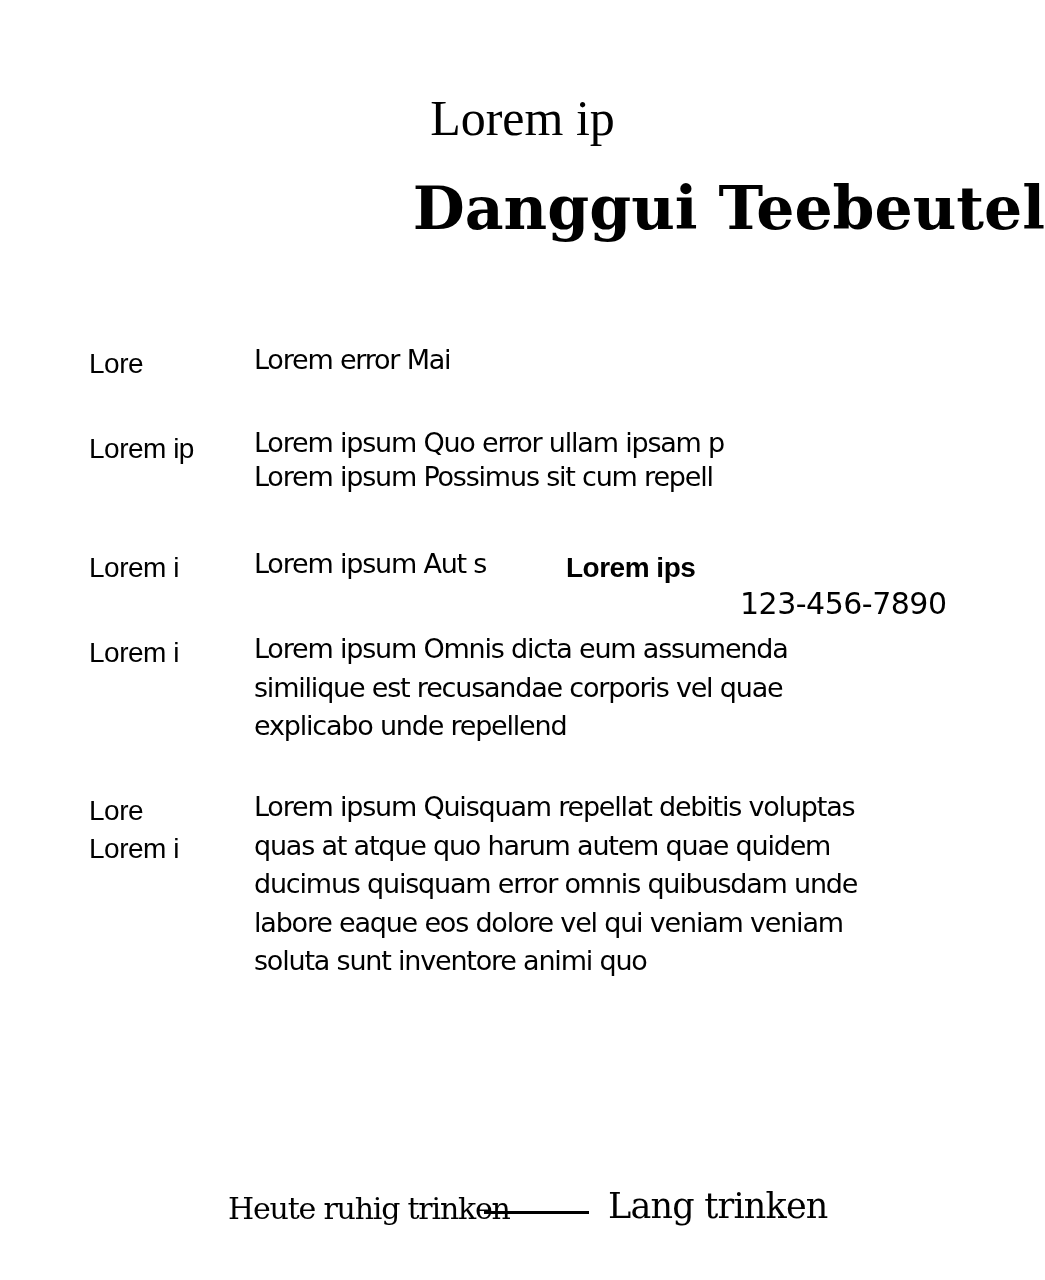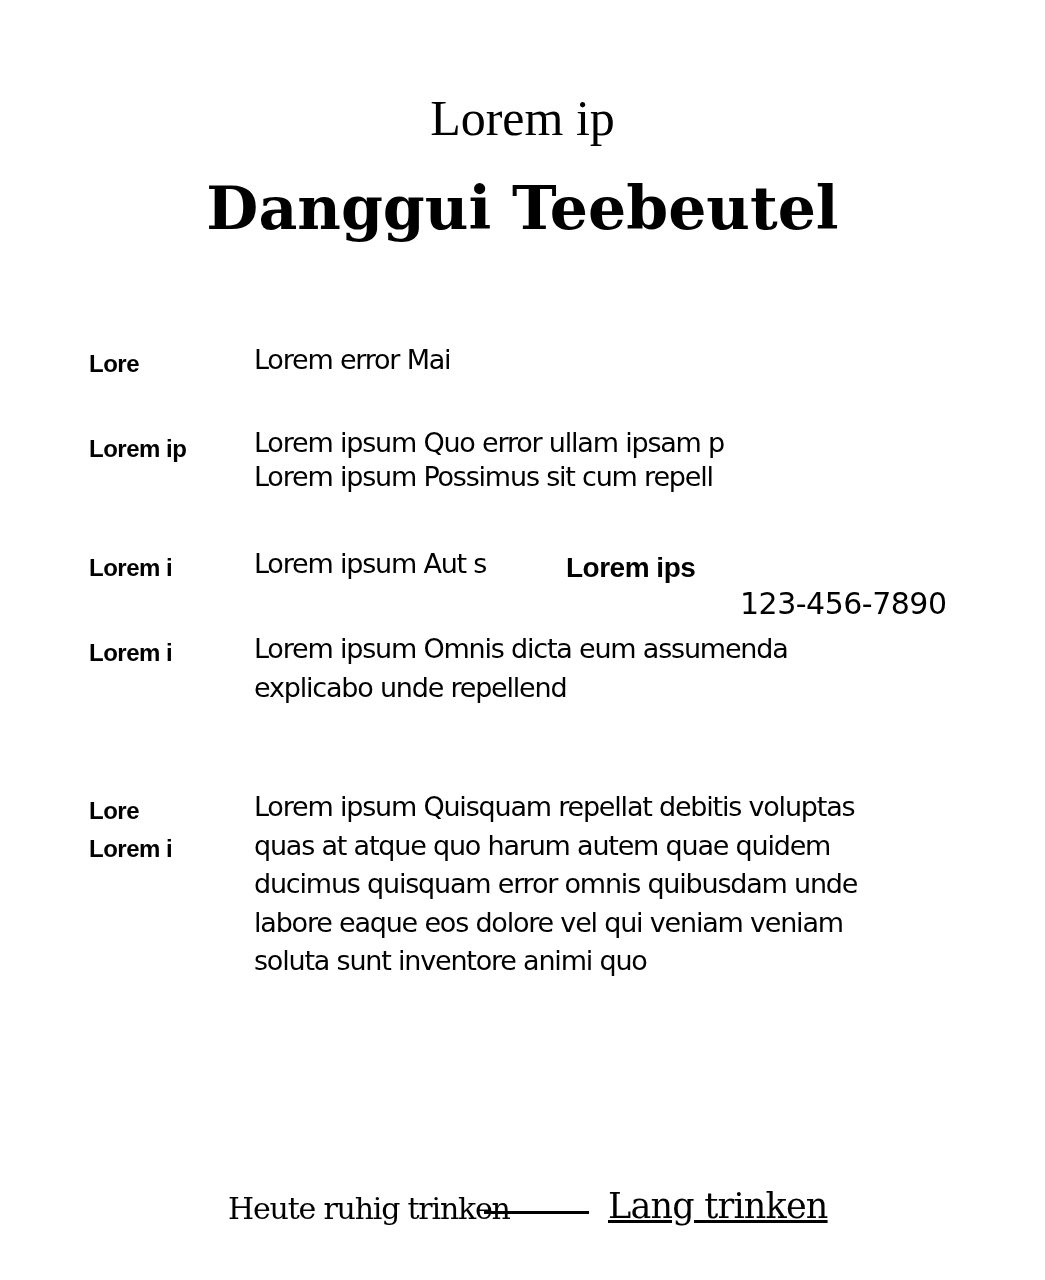--- a/index.html
+++ b/index.html
@@ -23,39 +23,39 @@
       font-family: "Liberation Serif", "DejaVu Serif", serif;
       font-size: 50px;
       line-height: 60px;
       font-weight: normal;
     }
     .title {
       position: absolute;
       top: 168px;
       left: 0;
       width: 1045px;
-      text-align: center;
+      text-align: right;
       font-family: "DejaVu Serif", "Liberation Serif", serif;
       font-size: 60px;
       line-height: 80px;
       font-weight: bold;
       letter-spacing: 0px;
     }
     .row {
       position: absolute;
       left: 89px;
       width: 900px;
     }
     .label {
       position: absolute;
       left: 0;
       top: 0;
       font-family: "Liberation Sans", "DejaVu Sans", sans-serif;
-      font-weight: bold;
-      font-size: 24px;
+      font-weight: normal;
+      font-size: 28px;
       line-height: 38px;
       letter-spacing: -0.5px;
     }
     .value {
       position: absolute;
       left: 165px;
       top: -4px;
       font-family: "DejaVu Sans", "Liberation Sans", sans-serif;
       font-size: 27px;
       line-height: 38.5px;
@@ -104,21 +104,20 @@
       background: #000000;
     }
     .footer-right {
       position: absolute;
       left: 608px;
       top: 1184px;
       font-family: "DejaVu Serif", "Liberation Serif", serif;
       font-size: 35px;
       line-height: 44px;
       letter-spacing: -0.8px;
-      text-decoration: underline;
     }
   </style>
 </head>
 <body>
 
 <div class="subtitle">Lorem ip</div>
 <div class="title">Danggui Teebeutel</div>
 
 <div class="row" style="top:345px;">
   <div class="label">Lore</div>
@@ -141,20 +140,21 @@
     <span class="line">Lorem ipsum Aut s</span>
   </div>
   <div class="label2">Lorem ips</div>
   <div class="phone">123-456-7890</div>
 </div>
 
 <div class="row" style="top:634px;">
   <div class="label">Lorem i</div>
   <div class="value">
     <span class="line">Lorem ipsum Omnis dicta eum assumenda</span>
+    <span class="line">similique est recusandae corporis vel quae</span>
     <span class="line">explicabo unde repellend</span>
   </div>
 </div>
 
 <div class="row" style="top:792px;">
   <div class="label">
     <span class="line">Lore</span>
     <span class="line">Lorem i</span>
   </div>
   <div class="value">

